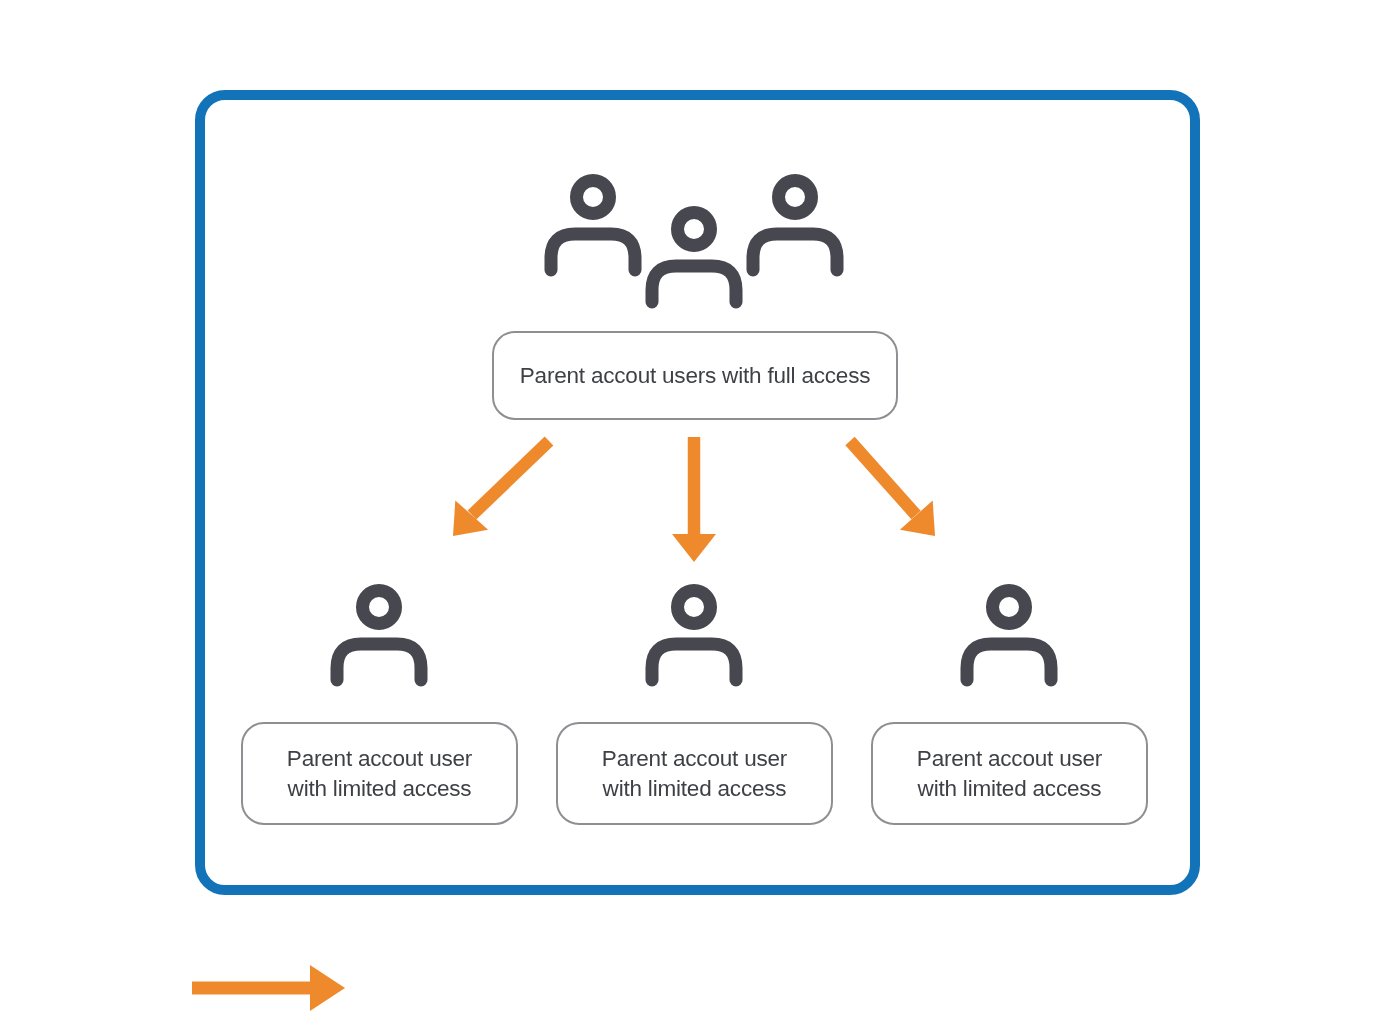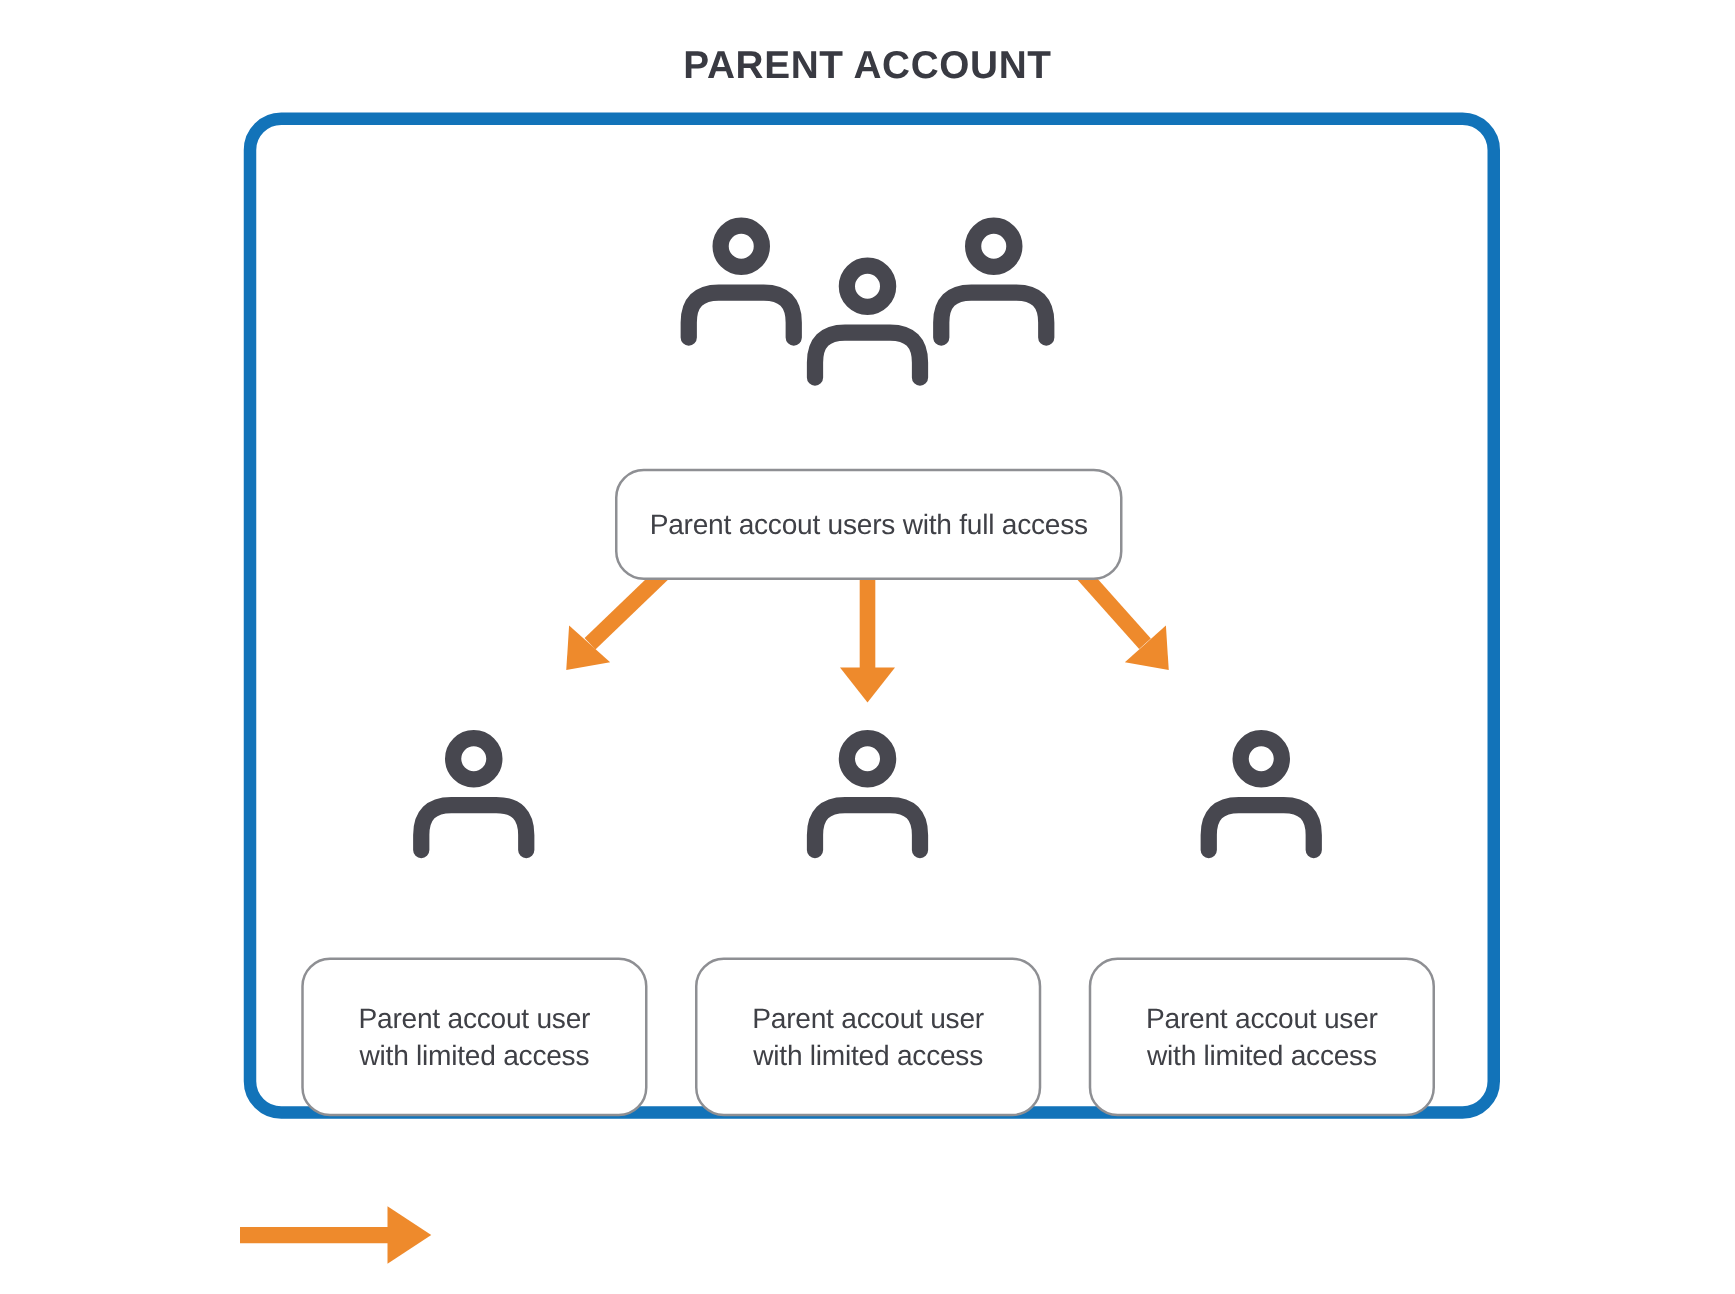--- a/index.html
+++ b/index.html
@@ -65,50 +65,48 @@
     border:2.5px solid var(--node-border);
     border-radius:23px;
     display:flex;
     align-items:center;
     justify-content:center;
     text-align:center;
     color:var(--text-dark);
     font-size:22.5px;
     line-height:1.33;
     letter-spacing:-0.2px;
-    margin-top:44px;
   }
   .node-full{
     left:492px; top:331px;
     width:406px; height:89px;
   }
   .node-full span{ white-space:nowrap; }
   .node-limited{
     top:722px;
-    width:277px; height:127px;
+    width:277px; height:103px;
     padding:0 28px;
   }
   #limited-0{ left:241px; }
   #limited-1{ left:556px; }
   #limited-2{ left:871px; }
   .legend-label{
     position:absolute;
     left:398px; top:975px;
     font-size:21.5px;
     font-weight:700;
     color:var(--accent-orange);
     white-space:nowrap;
   }
 </style>
 </head>
 <body>
 
 <div class="canvas">
 
-  <div class="page-title">PARENT ACCOUNT</div>
 
   <div class="outer-box"></div>
 
   <svg class="icons-layer" viewBox="0 0 1388 1035" xmlns="http://www.w3.org/2000/svg">
     <defs>
       <g id="person-glyph">
         <circle cx="0" cy="0" r="16.5"></circle>
         <path d="M -42 73 L -42 61 Q -42 37 -18 37 L 18 37 Q 42 37 42 61 L 42 73"></path>
       </g>
     </defs>

